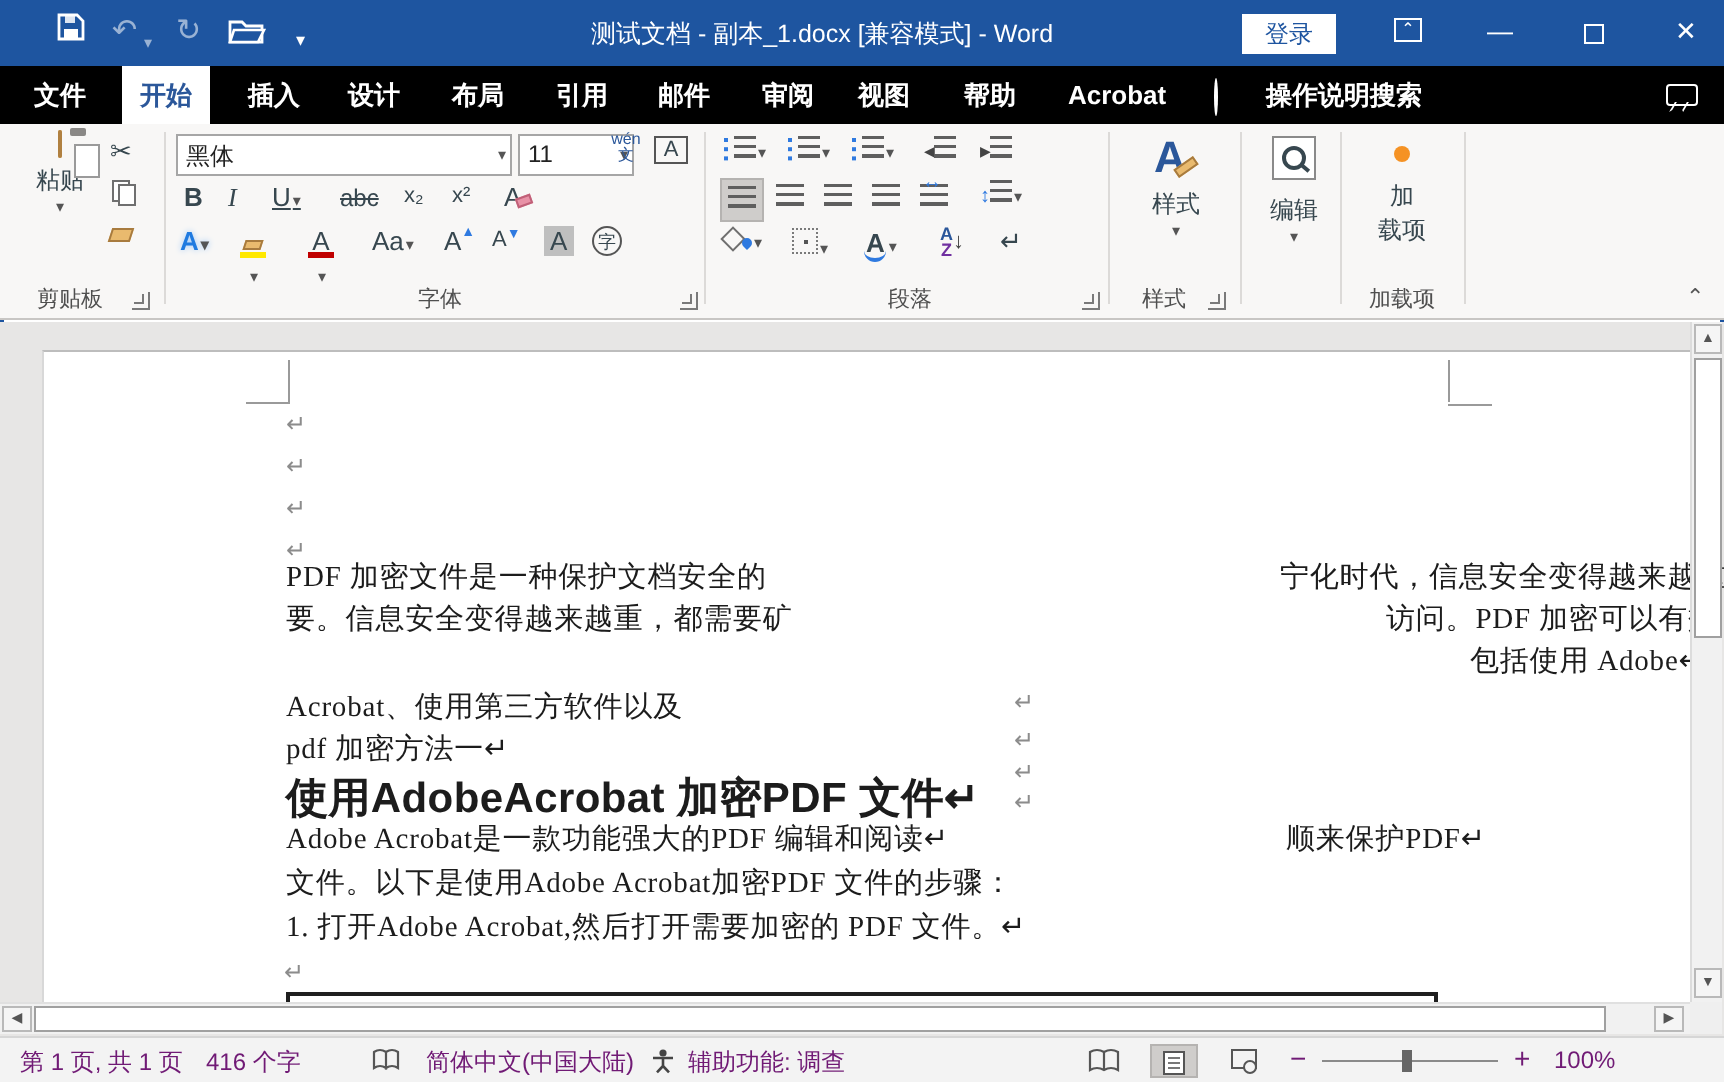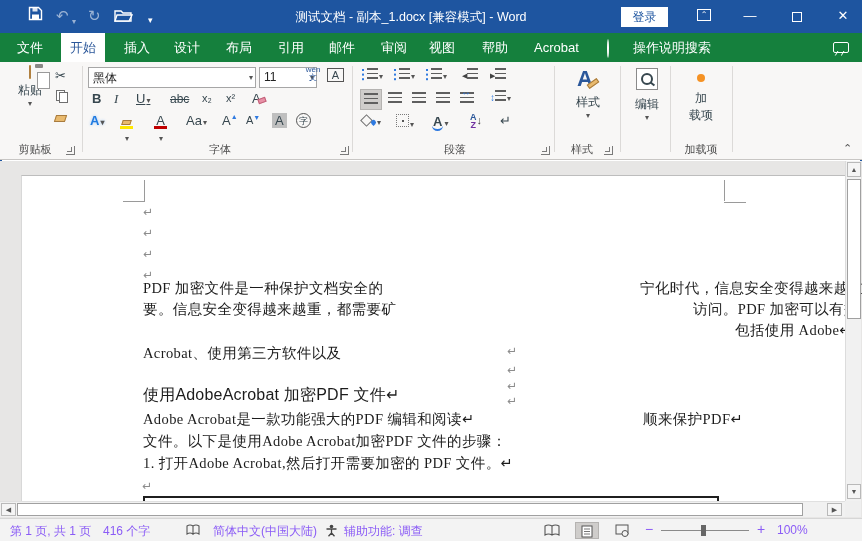--- a/index.html
+++ b/index.html
@@ -14,21 +14,21 @@
   .qat-btn { position:absolute; top:6px; color:#fff; font-size:15px; line-height:20px; cursor:default; }
   .dim { opacity:.55; }
   .signin { position:absolute; left:621px; top:7px; width:47px; height:20px; background:#fff;
             color:#1e55a0; font-size:12px; text-align:center; line-height:20px; }
   .winctl { position:absolute; top:8px; color:#fff; font-size:13px; width:20px; text-align:center; }
   .boxglyph { display:inline-block; width:10px; height:10px; border:1px solid #fff; }
   .ribbonopt { position:absolute; left:697px; top:9px; width:14px; height:12px; border:1px solid #fff;
                font-size:8px; line-height:10px; text-align:center; color:#fff; }
 
   
-  .tabrow { position:absolute; left:0; top:33px; width:862px; height:29px; background:#15803d; }
+  .tabrow { position:absolute; left:0; top:33px; width:862px; height:29px; background:#000000;font-weight:bold; }
   .tab { position:absolute; top:0; height:29px; line-height:29px; color:#fff; font-size:13px; padding:0 4px; }
   .tab.active { background:#fff; color:#2b579a; padding:0 9px; }
   .bulb { position:absolute; left:607px; top:7px; width:13px; height:13px; }
   .bulb .globe { width:11px; height:11px; border:1.4px solid #fff; border-radius:50%; }
   .bulb .base { width:5px; height:2px; background:#fff; margin:1px auto 0; }
   .comment-ic { position:absolute; left:833px; top:9px; width:16px; height:11px; border:1.5px solid #fff; border-radius:2px; }
   .comment-ic::after { content:""; position:absolute; left:2px; bottom:-4px; width:5px; height:4px;
                        border-left:1.5px solid #fff; border-right:1.5px solid #fff;
                        border-bottom:1.5px solid transparent; transform:skewX(-30deg); border-top:none;}
 
@@ -98,39 +98,39 @@
   .collapse { position:absolute; left:843px; top:80px; color:#555; font-size:11px; }
 
   
   .docarea { position:absolute; left:0; top:161px; width:862px; height:357px; background:#e7e6e5; }
   .page { position:absolute; left:21px; top:14px; width:824px; height:326px; background:#fff;
           border-top:1px solid #bdbdbd; border-left:1px solid #d8d8d8; }
   .cropv { position:absolute; width:1px; height:21px; background:#9a9a9a; }
   .croph { position:absolute; height:1px; width:22px; background:#9a9a9a; }
   .dline { position:absolute; white-space:nowrap; font-family:"Liberation Serif", serif;
            font-size:14.5px; color:#1c1c1c; letter-spacing:.4px; }
-  .dline.head { font-family:"Liberation Sans", sans-serif; font-size:16px; letter-spacing:.2px; }
+  .dline.head { font-family:"Liberation Sans", sans-serif; font-size:21px; letter-spacing:.2px;font-weight:bold; }
   .pmark { position:absolute; color:#8c8c8c; font-size:12px; font-family:"DejaVu Sans", sans-serif; }
   .tborder { position:absolute; left:143px; top:335px; width:576px; height:2px; background:#1f1f1f; }
   .tick { position:absolute; top:335px; width:2px; height:7px; background:#1f1f1f; }
 
   
   .vscroll { position:absolute; left:845px; top:0; width:16px; height:340px; background:#f1f1f1; border-left:1px solid #dcdcdc; }
   .sbtn { position:absolute; left:1px; width:14px; height:15px; background:#f5f5f5; border:1px solid #b9b9b9;
           color:#555; font-size:7px; text-align:center; line-height:14px; }
   .vthumb { position:absolute; left:1px; top:18px; width:14px; height:140px; background:#fff; border:1px solid #a0a0a0; }
   .hscroll { position:absolute; left:0; top:340px; width:845px; height:16px; background:#f1f1f1; border-top:1px solid #e0e0e0; }
   .hbtn { position:absolute; top:1px; width:15px; height:13px; background:#f5f5f5; border:1px solid #b9b9b9;
           color:#555; font-size:7px; text-align:center; line-height:12px; }
   .hthumb { position:absolute; left:17px; top:1px; width:786px; height:13px; background:#fff; border:1px solid #a0a0a0; }
   .corner { position:absolute; left:845px; top:340px; width:16px; height:16px; background:#efefef; }
 
   
   .statusbar { position:absolute; left:0; top:518px; width:862px; height:23px; background:#f3f3f3;
-               border-top:1px solid #d6d6d6; font-size:12px; color:#8b5cf6;text-align:center; }
+               border-top:1px solid #d6d6d6; font-size:12px; color:#701a75;text-align:center; }
   .sitem { position:absolute; top:4px; white-space:nowrap; }
   .viewic { position:absolute; top:3px; width:24px; height:17px; text-align:center; }
   .slider-track { position:absolute; top:11px; width:88px; height:1px; background:#8a8a8a; }
   .slider-thumb { position:absolute; top:6px; width:5px; height:11px; background:#666; }
   svg { display:block; }
 </style>
 </head>
 <body>
 
 <div class="window">
@@ -294,20 +294,21 @@
     <span class="pmark" style="left:143px; top:65px;">↵</span>
     <span class="pmark" style="left:143px; top:86px;">↵</span>
     <span class="pmark" style="left:143px; top:107px;">↵</span>
 
     <span class="dline" style="left:143px; top:118px;">PDF 加密文件是一种保护文档安全的</span>
     <span class="dline" style="left:640px; top:118px;">宁化时代，信息安全变得越来越重</span>
     <span class="dline" style="left:143px; top:139px;">要。信息安全变得越来越重，都需要矿</span>
     <span class="dline" style="left:693px; top:139px;">访问。PDF 加密可以有效</span>
     <span class="dline" style="left:735px; top:160px;">包括使用 Adobe↵</span>
     <span class="dline" style="left:143px; top:183px;">Acrobat、使用第三方软件以及</span>
+    <span class="dline" style="left:143px; top:204px;">pdf  加密方法一↵</span>
     <span class="dline head" style="left:143px; top:224px;">使用AdobeAcrobat  加密PDF 文件↵</span>
     <span class="dline" style="left:143px; top:249px;">Adobe Acrobat是一款功能强大的PDF 编辑和阅读↵</span>
     <span class="dline" style="left:143px; top:271px;">文件。以下是使用Adobe  Acrobat加密PDF  文件的步骤：</span>
     <span class="dline" style="left:643px; top:249px;">顺来保护PDF↵</span>
     <span class="dline" style="left:143px; top:293px;">1. 打开Adobe  Acrobat,然后打开需要加密的 PDF 文件。↵</span>
 
     <span class="pmark" style="left:507px; top:183px;">↵</span>
     <span class="pmark" style="left:507px; top:202px;">↵</span>
     <span class="pmark" style="left:507px; top:218px;">↵</span>
     <span class="pmark" style="left:507px; top:233px;">↵</span>

